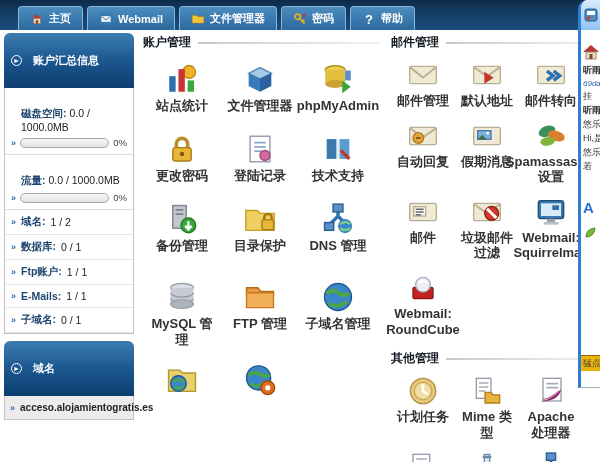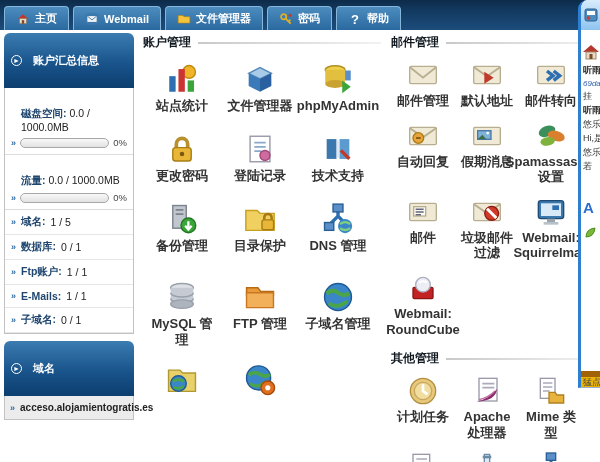--- a/index.html
+++ b/index.html
@@ -2,21 +2,21 @@
 <html><head>
 <meta charset="utf-8">
 <style>
   * { margin:0; padding:0; box-sizing:border-box; }
   html,body { width:600px; height:462px; overflow:hidden; background:#fff;
     font-family:"Liberation Sans","DejaVu Sans",sans-serif; }
   #stage { position:relative; width:600px; height:462px; background:#fff; }
 
   
   #topbar { height:30px; background:linear-gradient(180deg,#0d2b49 0%,#123a60 35%,#1c4c7c 100%);
-    display:flex; align-items:flex-end; padding-left:4px; }
+    display:flex; align-items:flex-end; padding-left:18px; }
   .tab { display:inline-flex; align-items:center; gap:5px; height:24px; padding:0 11px;
     margin-right:4px; border:1px solid #86b6da; border-bottom:none; border-radius:4px 4px 0 0;
     background:linear-gradient(180deg,#4d8cbe 0%,#2a699f 100%); color:#fff; font-size:11px;
     font-weight:bold; cursor:pointer; }
   .tab .ticon { width:14px; height:14px; display:inline-block; }
   .tab .ticon svg { width:14px; height:14px; display:block; }
   .qmark { font-size:13px; font-weight:bold; color:#fff; width:14px; text-align:center; }
 
   
   #cols { display:flex; padding:3px 0 0 4px; }
@@ -76,22 +76,22 @@
   #rpanel .rp-head svg { width:14px; height:14px; }
   #rpanel .rp-house { text-align:center; padding-top:14px; }
   #rpanel .rp-house svg { width:18px; height:16px; }
   .rp-line { font-size:9px; color:#333; white-space:nowrap; padding-left:2px;
     line-height:1.55; }
   .rp-line.bold { font-weight:bold; color:#222; }
   .rp-line.blue { color:#2a5fae; font-size:8px;font-style:italic; }
   .rp-line.biga { color:#2a6fd0; font-size:15px; font-weight:bold; padding-top:22px; }
   .rp-leaf { padding:6px 0 0 3px; }
   .rp-leaf svg { width:13px; height:13px; }
-  #rpanel .rp-foot { position:absolute; bottom:0; left:0; right:0; height:16px;
-    background:#eab308; border-top:6px solid #a16207; font-size:9px; color:#444;
+  #rpanel .rp-foot { position:absolute; bottom:16px; left:0; right:0; height:16px;
+    background:#eab308; border-top:1px solid #a16207; font-size:9px; color:#444;
     display:flex; align-items:center; padding-left:2px; white-space:nowrap; }
 
   
   #wm { position:absolute; z-index:50; pointer-events:none; }
 </style>
 </head>
 <body>
 
 <div id="stage">
 
@@ -159,21 +159,21 @@
             <div class="m-top"><span class="m-lab">流量:</span> <span class="m-val">0.0 / 1000.0MB</span></div>
             <div class="m-row">
               <span class="bullet">»</span>
               <div class="pill"></div>
               <span class="pct">0%</span>
             </div>
           </div>
           <div class="stat">
             <span class="bullet">»</span>
             <span class="s-lab">域名:</span>
-            <span class="s-val">1 / 5</span>
+            <span class="s-val">1 / 2</span>
           </div>
           <div class="stat">
             <span class="bullet">»</span>
             <span class="s-lab">数据库:</span>
             <span class="s-val">0 / 1</span>
           </div>
           <div class="stat">
             <span class="bullet">»</span>
             <span class="s-lab">Ftp账户:</span>
             <span class="s-val">1 / 1</span>
@@ -487,37 +487,37 @@
                     <circle cx="12" cy="12" r="9.5" fill="#e8c87a" stroke="#b09040"></circle>
                     <circle cx="12" cy="12" r="6.5" fill="#f2ddA0" stroke="#c8a860"></circle>
                     <path d="M12 7 v5 l3.5 2.5" stroke="#fff" stroke-width="2" fill="none"></path>
                   </svg>
                 </div>
                 <div class="alab">计划任务</div>
               </div>
               <div class="app">
                 <div class="aicon">
                   <svg viewBox="0 0 24 24">
+                    <rect x="4" y="2.5" width="11" height="15" fill="#fff" stroke="#99a"></rect>
+                    <path d="M6 6 h7 M6 9 h7 M6 12 h5" stroke="#aab" stroke-width="1.2"></path>
+                    <path d="M10.5 13 h4.5 l1.5 2 h5 v6 h-11 z" fill="#e8b33c" stroke="#b08020"></path>
+                  </svg>
+                </div>
+                <div class="alab">Mime 类型</div>
+              </div>
+              <div class="app">
+                <div class="aicon">
+                  <svg viewBox="0 0 24 24">
                     <rect x="6" y="2.5" width="13.5" height="17" fill="#fff" stroke="#99a"></rect>
                     <path d="M8.5 6.5 h9 M8.5 9.5 h9" stroke="#aab" stroke-width="1.2"></path>
                     <path d="M4 20 q9 -1.5 15.5 -9.5 q-1 9 -15.5 9.5" fill="#8a2a6a"></path>
                     <path d="M6 18.5 q7 -1.5 12 -6.5" stroke="#c06aa0" stroke-width="1" fill="none"></path>
                   </svg>
                 </div>
                 <div class="alab">Apache 处理器</div>
-              </div>
-              <div class="app">
-                <div class="aicon">
-                  <svg viewBox="0 0 24 24">
-                    <rect x="4" y="2.5" width="11" height="15" fill="#fff" stroke="#99a"></rect>
-                    <path d="M6 6 h7 M6 9 h7 M6 12 h5" stroke="#aab" stroke-width="1.2"></path>
-                    <path d="M10.5 13 h4.5 l1.5 2 h5 v6 h-11 z" fill="#e8b33c" stroke="#b08020"></path>
-                  </svg>
-                </div>
-                <div class="alab">Mime 类型</div>
               </div>
               <div class="app">
                 <div class="aicon">
                   <svg viewBox="0 0 24 24">
                     <rect x="4.5" y="2.5" width="12.5" height="15.5" fill="#fff" stroke="#99a"></rect>
                     <path d="M7 6 h8 M7 9 h8 M7 12 h6" stroke="#aab" stroke-width="1.2"></path>
                     <path d="M11 13 L20.5 21 M20.5 13 L11 21" stroke="#d03030" stroke-width="3.4"></path>
                   </svg>
                 </div>
                 <div class="alab">错误页管理</div>

